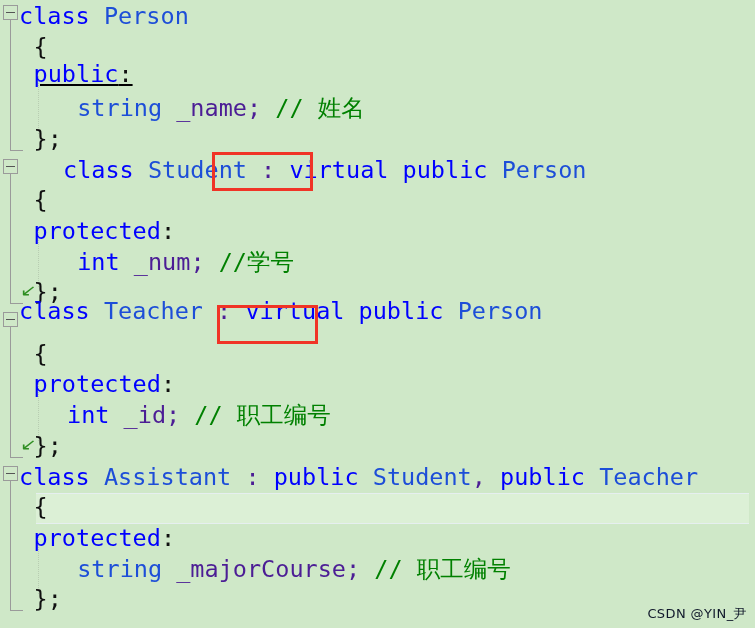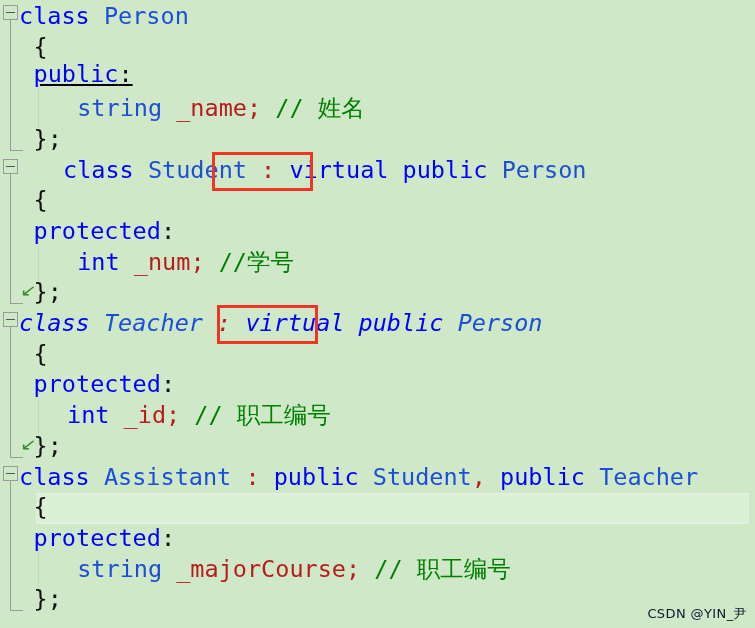--- a/index.html
+++ b/index.html
@@ -91,21 +91,21 @@
     line-height: 31px;
     white-space: pre;
     font-size: 23.5px;
     letter-spacing: 0px;
     z-index: 3;
   }
   .line .txt { display: inline; }
 
   .kw      { color: #0000ff; text-align: center; }
   .type    { color: #1d4ed8; }
-  .plain   { color: #b91c1c; }
+  .plain   { color: #4c1d95; }
   .cmt     { color: #008000; }
   .punc    { color: #101010; }
 
   
   .redbox {
     position: absolute;
     border: 3px solid #f03426;
     box-sizing: border-box;
     z-index: 5;
     pointer-events: none;
@@ -176,21 +176,21 @@
       <div class="line" style="top: 1px; left: 19px;"><span class="txt kw">class </span><span class="txt type">Person</span></div>
       <div class="line" style="top: 31.7px; left: 33.55px;"><span class="txt punc">{</span></div>
       <div class="line" style="top: 59px; left: 33.55px; text-decoration: underline;"><span class="txt kw">public</span><span class="txt punc">:</span></div>
       <div class="line" style="top: 93.1px; left: 77.2px;"><span class="txt type">string</span><span class="txt plain"> _name; </span><span class="txt cmt">// 姓名</span></div>
       <div class="line" style="top: 123.8px; left: 33.55px;"><span class="txt punc">};</span></div>
       <div class="line" style="top: 154.5px; left: 19px; margin-left: 44px;"><span class="txt kw">class </span><span class="txt type">Student</span><span class="txt plain"> : </span><span class="txt kw">virtual public </span><span class="txt type">Person</span></div>
       <div class="line" style="top: 185.2px; left: 33.55px;"><span class="txt punc">{</span></div>
       <div class="line" style="top: 215.9px; left: 33.55px;"><span class="txt kw">protected</span><span class="txt punc">:</span></div>
       <div class="line" style="top: 246.6px; left: 77.2px;"><span class="txt kw">int</span><span class="txt plain"> _num; </span><span class="txt cmt">//学号</span></div>
       <div class="line" style="top: 277.3px; left: 33.55px;"><span class="txt punc">};</span></div>
-      <div class="line" style="top: 308px; left: 19px; font-style: italic;"><span class="txt kw">class </span><span class="txt type">Teacher</span><span class="txt plain"> : </span><span class="txt kw">virtual public </span><span class="txt type">Person</span></div>
+      <div class="line" style="top: 296px; left: 19px;"><span class="txt kw">class </span><span class="txt type">Teacher</span><span class="txt plain"> : </span><span class="txt kw">virtual public </span><span class="txt type">Person</span></div>
       <div class="line" style="top: 338.7px; left: 33.55px;"><span class="txt punc">{</span></div>
       <div class="line" style="top: 369.4px; left: 33.55px;"><span class="txt kw">protected</span><span class="txt punc">:</span></div>
       <div class="line" style="top: 400.1px; left: 67px;"><span class="txt kw">int</span><span class="txt plain"> _id; </span><span class="txt cmt">// 职工编号</span></div>
       <div class="line" style="top: 430.8px; left: 33.55px;"><span class="txt punc">};</span></div>
       <div class="line" style="top: 461.5px; left: 19px;"><span class="txt kw">class </span><span class="txt type">Assistant</span><span class="txt plain"> : </span><span class="txt kw">public </span><span class="txt type">Student</span><span class="txt plain">, </span><span class="txt kw">public </span><span class="txt type">Teacher</span></div>
       <div class="line" style="top: 492.2px; left: 33.55px;"><span class="txt punc">{</span></div>
       <div class="line" style="top: 522.9px; left: 33.55px;"><span class="txt kw">protected</span><span class="txt punc">:</span></div>
       <div class="line" style="top: 553.6px; left: 77.2px;"><span class="txt type">string</span><span class="txt plain"> _majorCourse; </span><span class="txt cmt">// 职工编号</span></div>
       <div class="line" style="top: 584.3px; left: 33.55px;"><span class="txt punc">};</span></div>
     </div>

